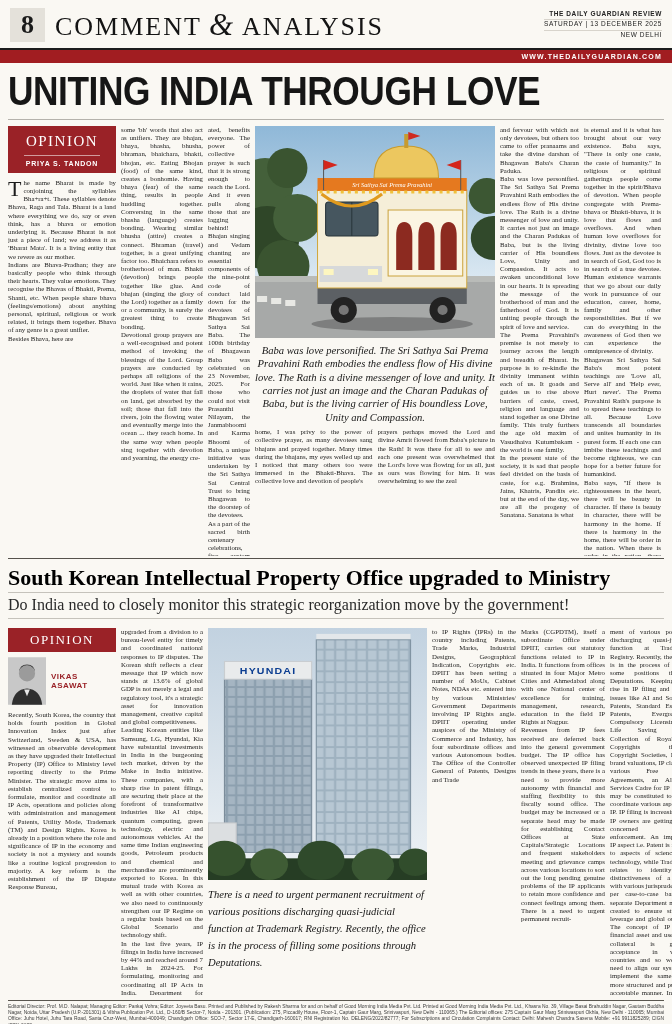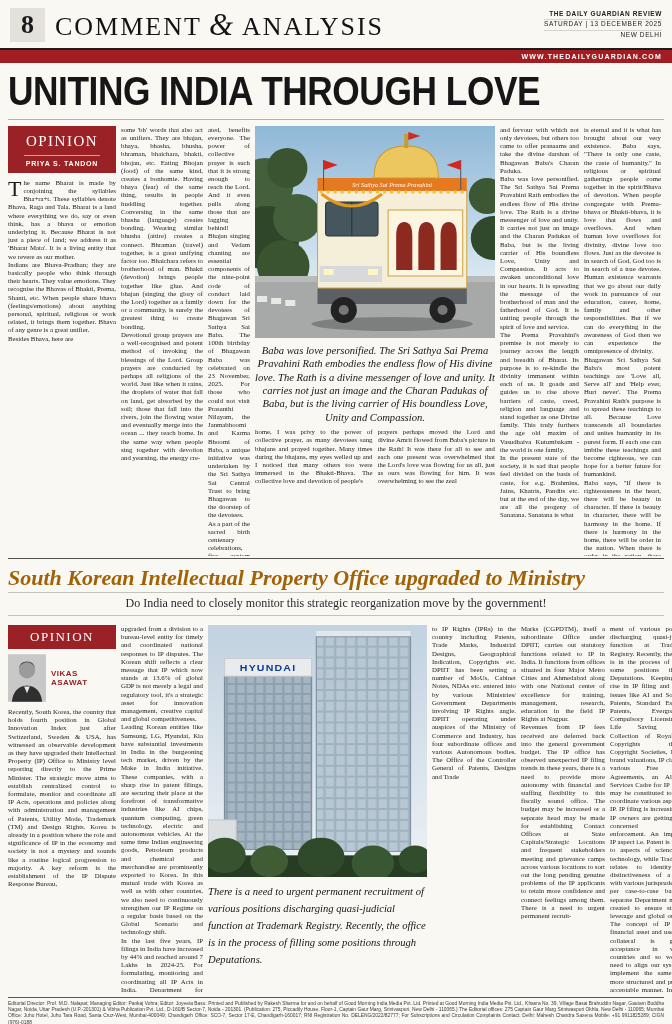--- a/index.html
+++ b/index.html
@@ -44,23 +44,23 @@
   .author-row { display:flex; align-items:center; gap:5px; padding:5px 0 6px; }
   .portrait { width:38px; height:48px; flex:none; display:block; }
   .author2 { color:#9a2227; font-family:"Liberation Sans",sans-serif; font-weight:bold; font-size:8px; letter-spacing:.5px; }
   
   .photo { width:100%; display:block; }
   .caption1 { font-style:italic; font-size:10.6px; line-height:13.4px; margin:6px 0 4px; color:#151515;text-align:center; }
   .caption2 { font-style:italic; font-size:10.6px; line-height:17px; margin-top:6px; color:#151515; }
   .center-cols { flex:1; display:flex; gap:5px; overflow:hidden; }
   .center-cols .coltext { width:50%; }
   
-  .headline2 { margin:7px 8px 3px; font-size:22px; font-weight:bold; line-height:1.05; color:#a16207;font-style:italic; }
+  .headline2 { margin:7px 8px 3px; font-size:22px; font-weight:bold; line-height:1.05; color:#000000; }
   .subtitle2 { margin:0 8px 4px; padding:3px 0 4px; border-top:1px solid #c5c2bb; border-bottom:1px solid #c5c2bb;
-               font-size:12px; color:#2a2a2a;text-align:center; }
+               font-size:16px; color:#2a2a2a; }
   
   .footer { margin:5px 8px 0; border-top:1px solid #5a5750; padding-top:3px;
             font-family:"Liberation Sans",sans-serif; font-size:4.9px; line-height:6.2px; color:#3a3a3a; text-align:justify; }
 </style>
 </head>
 <body>
 
 <div class="page">
 
   <div class="masthead">

